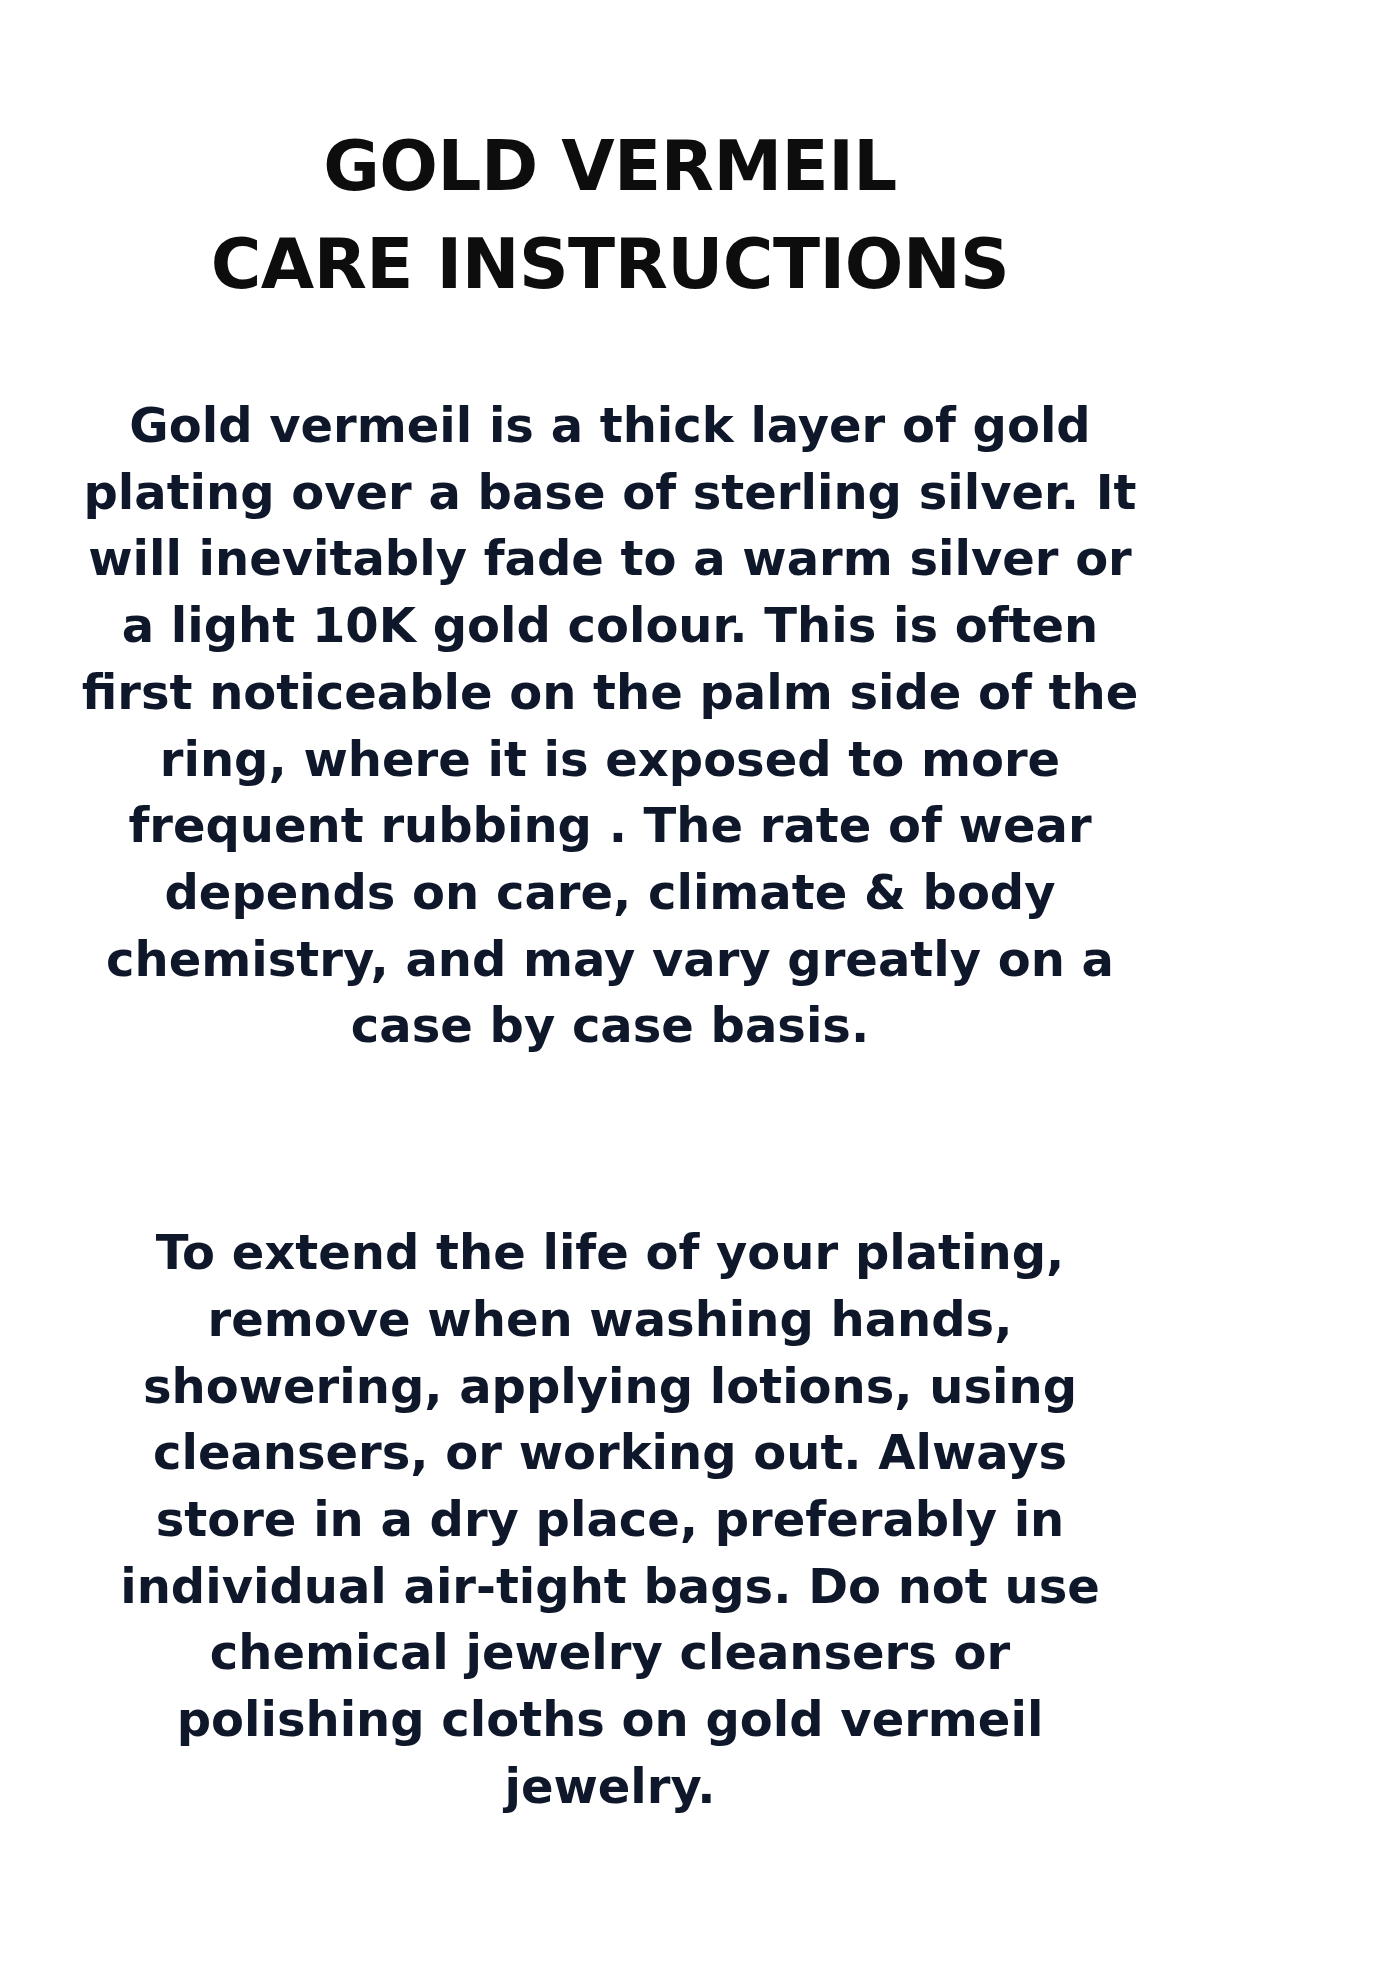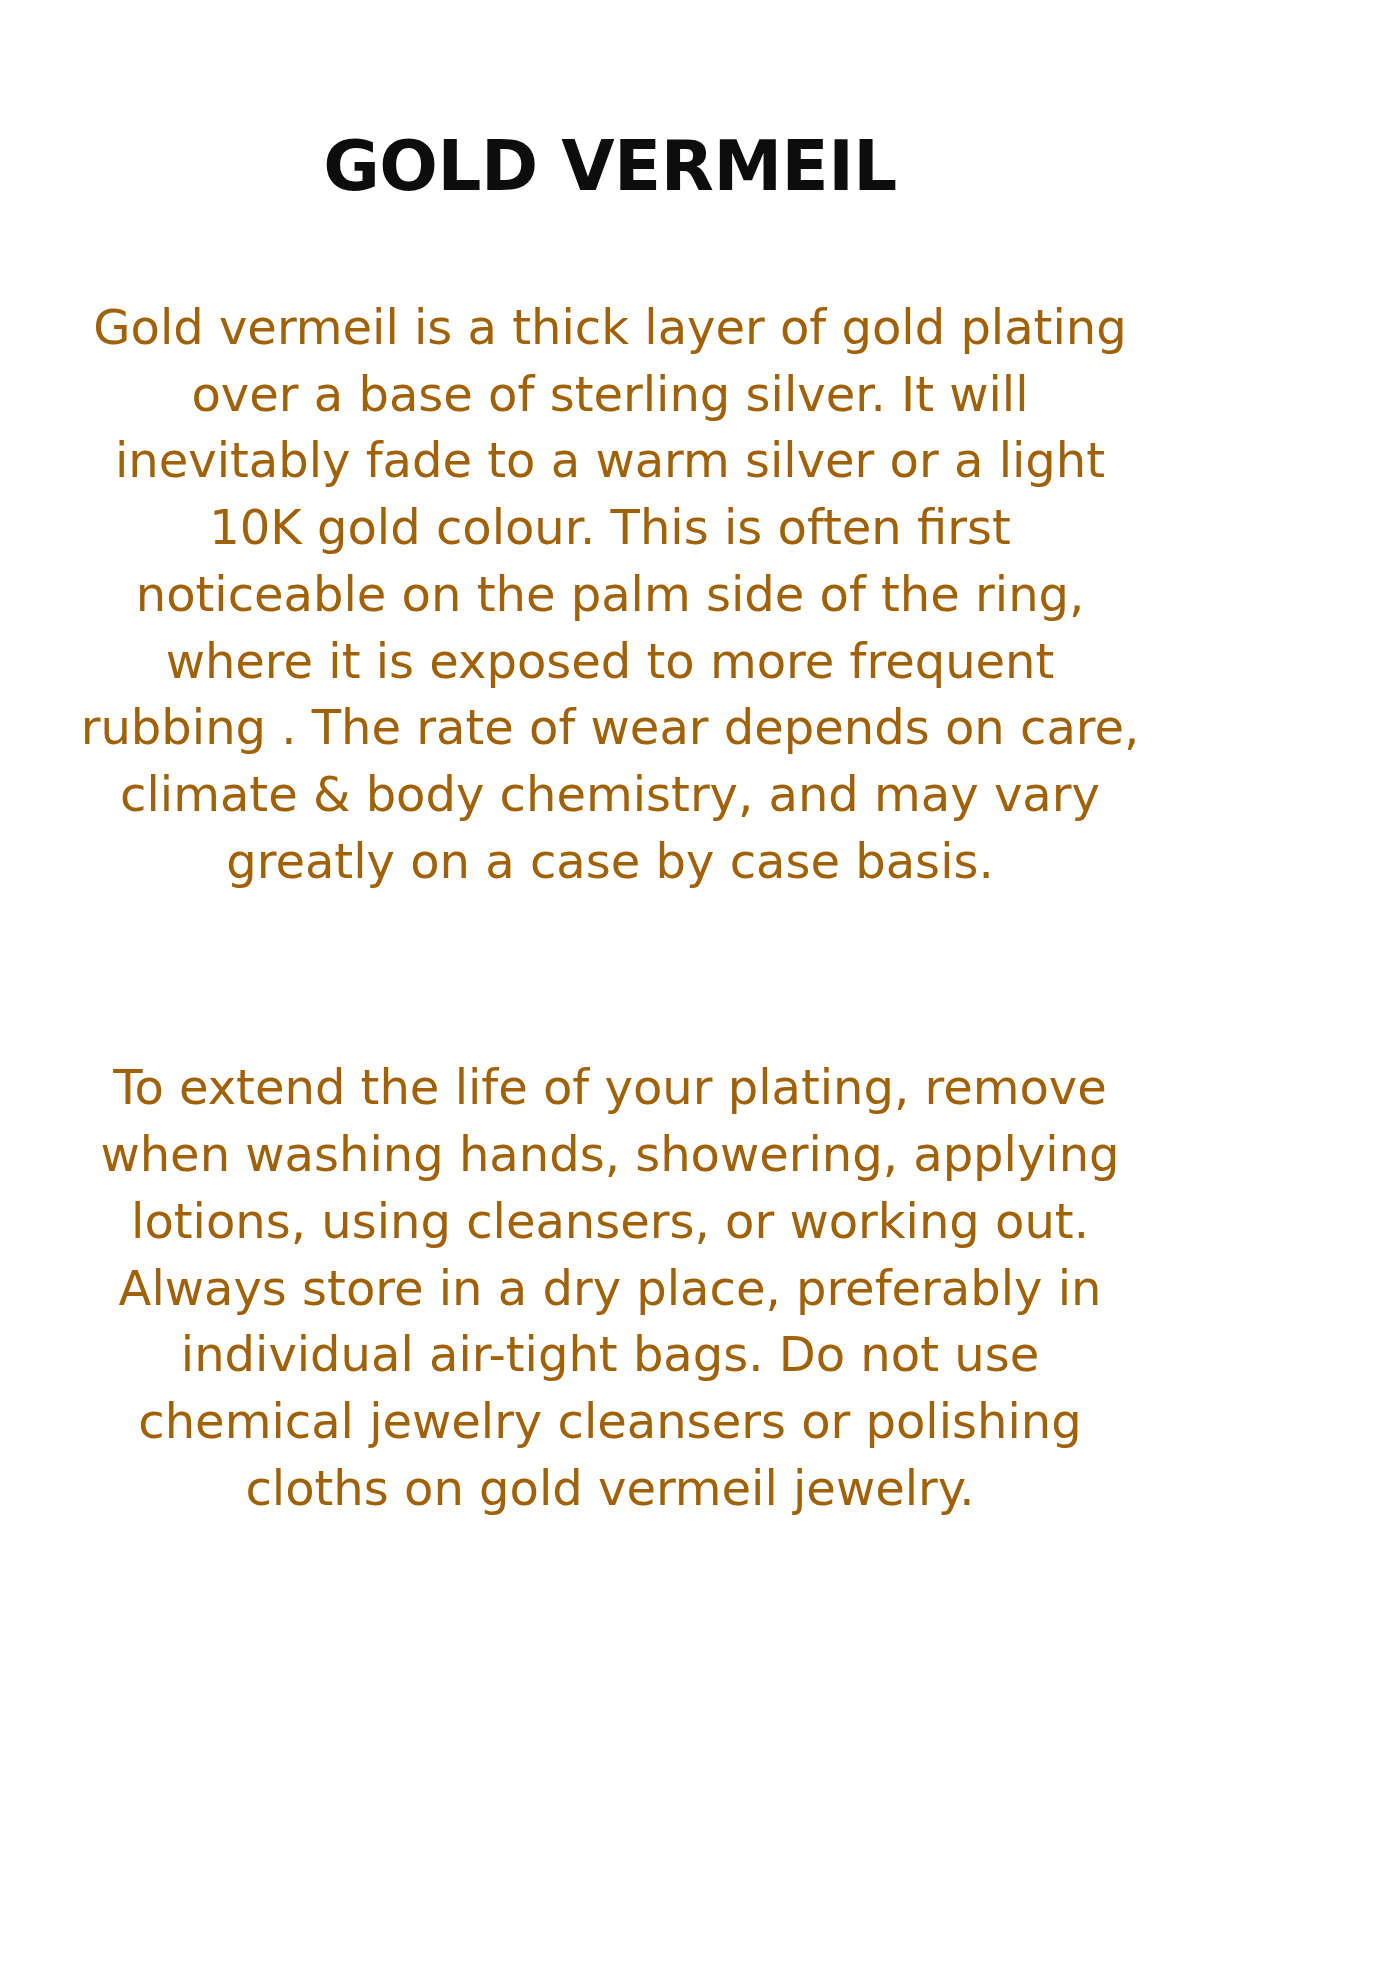--- a/index.html
+++ b/index.html
@@ -37,38 +37,39 @@
   .doc-title .line {
     display: block;
     white-space: nowrap;
   }
   .body-block {
     width: 100%;
     max-width: 1250px;
     text-align: center;
     font-size: 48px;
     line-height: 1.39;
-    color: #a16207;
-    font-weight: 400;
+    color: #0f172a;
+    font-weight: 700;
   }
   .para-1 {
     margin-top: 78px;
     padding: 0 40px;
   }
   .para-2 {
     margin-top: 112px;
     padding: 0 20px;
   }
 </style>
 </head>
 <body>
 
 <div class="page">
 
   <h1 class="doc-title">
     <span class="line">GOLD VERMEIL</span>
+    <span class="line">CARE INSTRUCTIONS</span>
   </h1>
 
   <p class="body-block para-1">Gold vermeil is a thick layer of gold plating over a base of sterling silver. It will inevitably fade to a warm silver or a light 10K gold colour. This is often first noticeable on the palm side of the ring, where it is exposed to more frequent rubbing . The rate of wear depends on care, climate &amp; body chemistry, and may vary greatly on a case by case basis.</p>
 
   <p class="body-block para-2">To extend the life of your plating, remove when washing hands, showering, applying lotions, using cleansers, or working out. Always store in a dry place, preferably in individual air-tight bags. Do not use chemical jewelry cleansers or polishing cloths on gold vermeil jewelry.</p>
 
 </div>
 
 </body></html>

